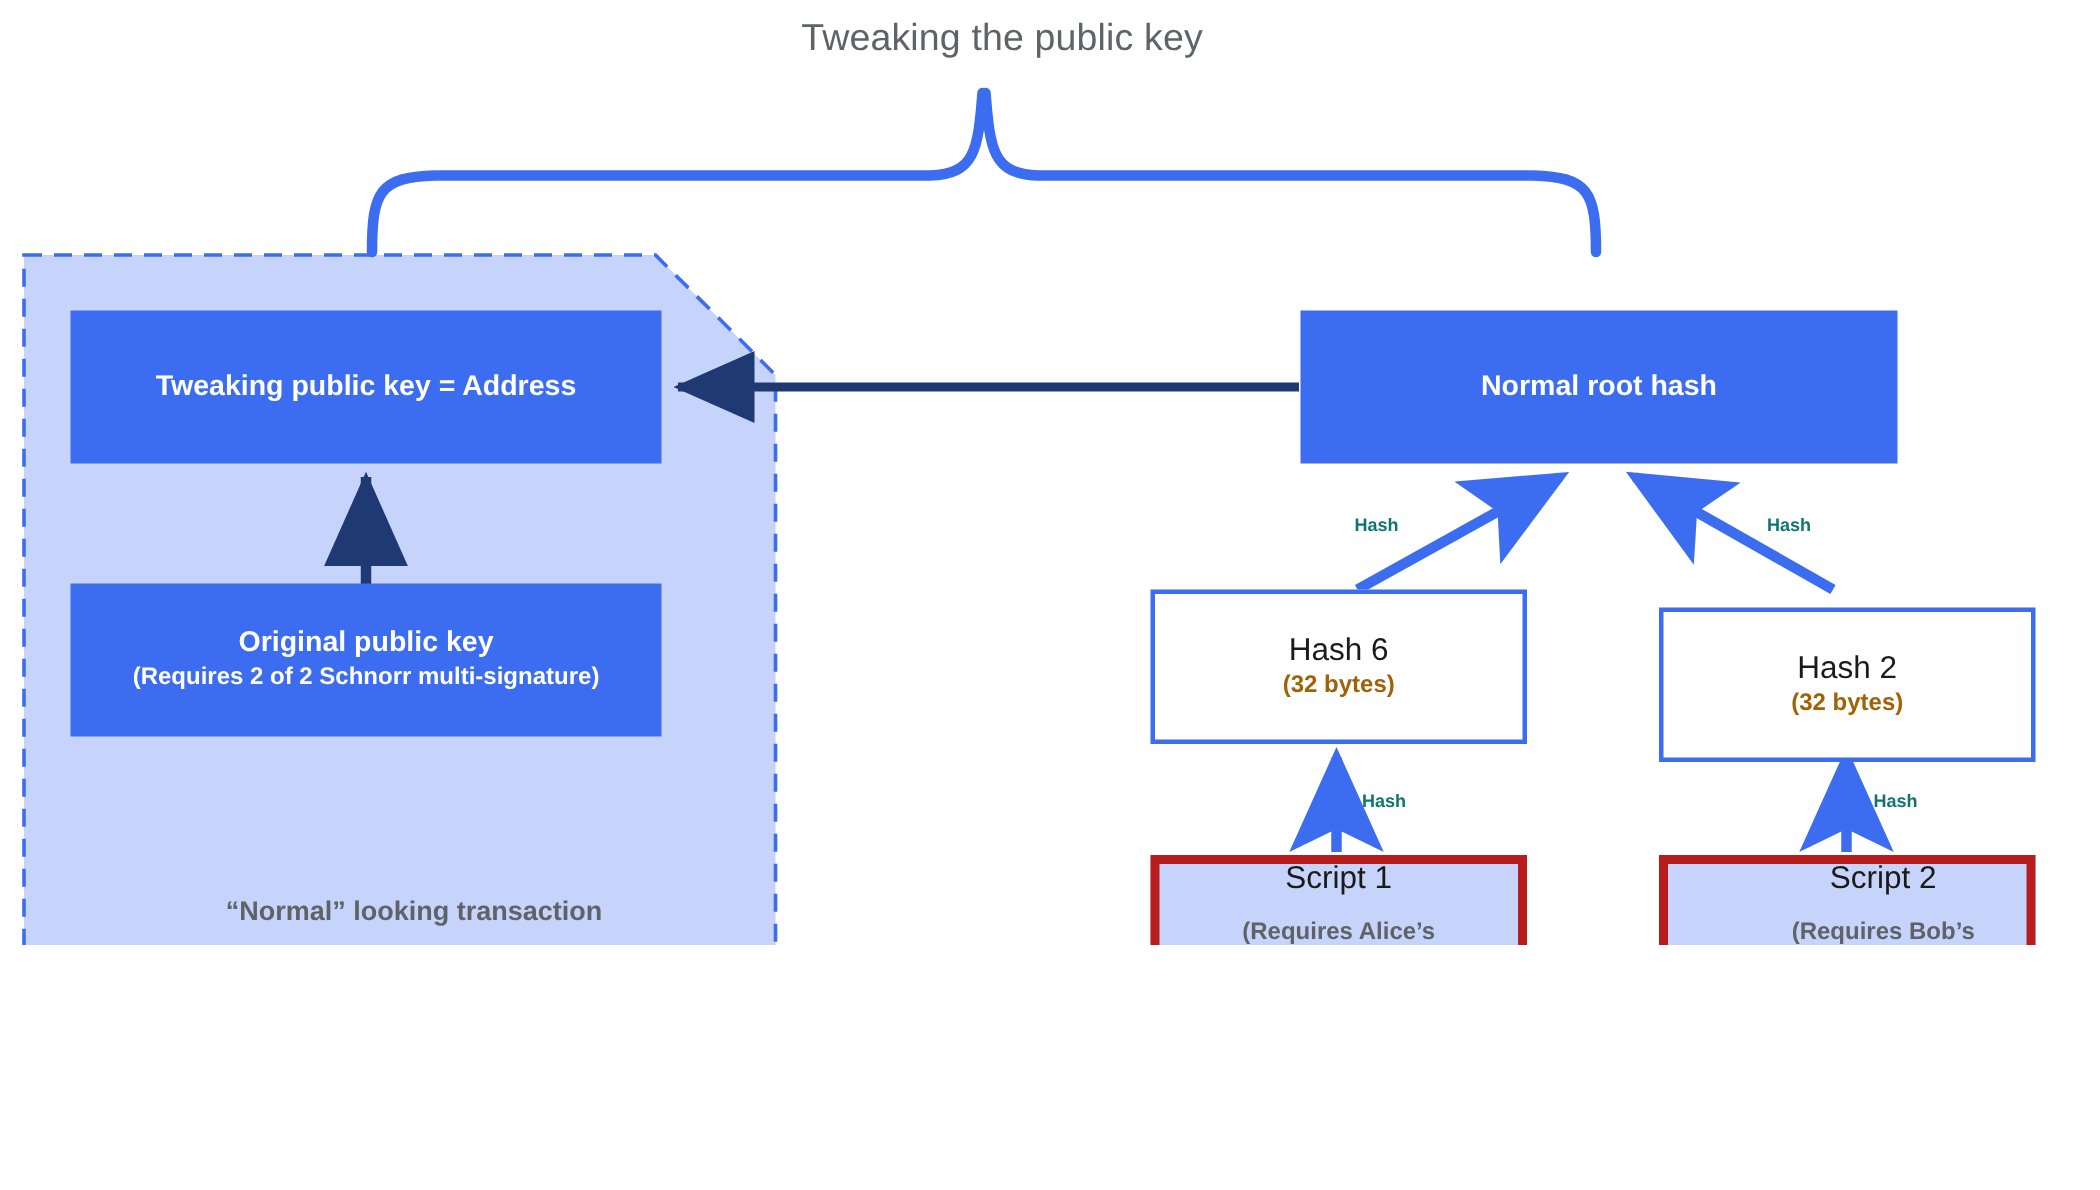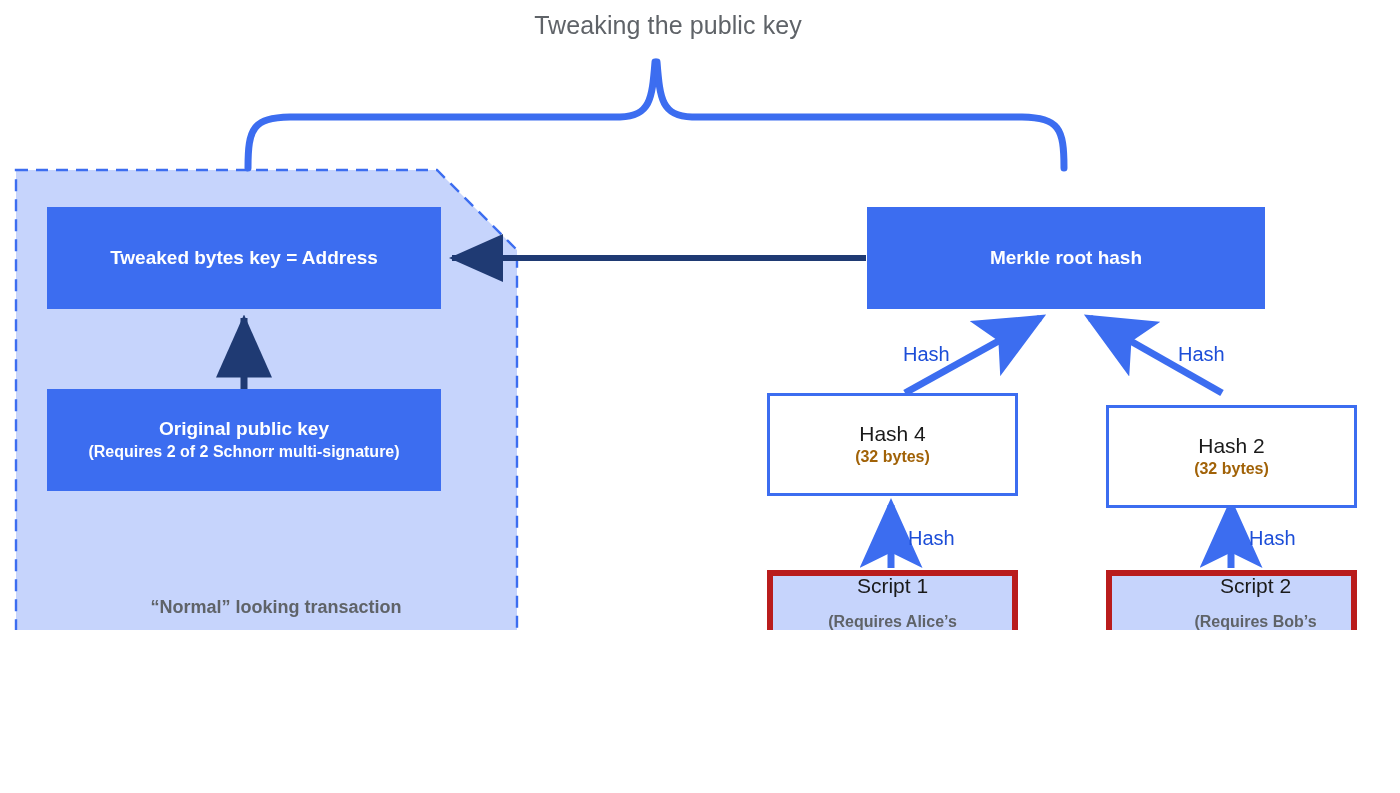--- a/index.html
+++ b/index.html
@@ -104,23 +104,23 @@
     top: 597px;
     width: 466px;
     text-align: center;
     font-size: 18px;
     font-weight: bold;
     color: #5f6368;
     padding-left: 28px;
   }
   .edge-label {
     position: absolute;
-    font-size: 20px;
-    color: #1d4ed8;
-    font-weight: 400;
+    font-size: 12px;
+    color: #0f766e;
+    font-weight: 700;
     white-space: nowrap;
   }
 </style>
 </head>
 <body>
 
 <div id="canvas">
 
   <div id="diagram-title">Tweaking the public key</div>
 
@@ -168,34 +168,34 @@
       <line x1="891" y1="568" x2="891" y2="505" stroke="#3c6df0" stroke-width="7" marker-end="url(#arrowBlue)"></line>
     </g>
     <g>
       <line x1="1231" y1="568" x2="1231" y2="505" stroke="#3c6df0" stroke-width="7" marker-end="url(#arrowBlue)"></line>
     </g>
   </svg>
 
   <div id="normal-tx-caption">“Normal” looking transaction</div>
 
   <div class="node box-solid" style="left:47px; top:207px; width:394px; height:102px;">
-    <div class="title">Tweaked bytes key = Address</div>
+    <div class="title">Tweaking public key = Address</div>
   </div>
 
   <div class="node box-solid" style="left:47px; top:389px; width:394px; height:102px;">
     <div class="title">Original public key</div>
     <div class="sub">(Requires 2 of 2 Schnorr multi-signature)</div>
   </div>
 
   <div class="node box-solid" style="left:867px; top:207px; width:398px; height:102px;">
-    <div class="title">Merkle root hash</div>
+    <div class="title">Normal root hash</div>
   </div>
 
   <div class="node box-white" style="left:767px; top:393px; width:251px; height:103px;">
-    <div class="title">Hash 4</div>
+    <div class="title">Hash 6</div>
     <div class="sub">(32 bytes)</div>
   </div>
 
   <div class="node box-white" style="left:1106px; top:405px; width:251px; height:103px;">
     <div class="title">Hash 2</div>
     <div class="sub">(32 bytes)</div>
   </div>
 
   <div class="node box-light" style="left:767px; top:570px; width:251px; height:103px;">
     <div class="title">Script 1</div>

